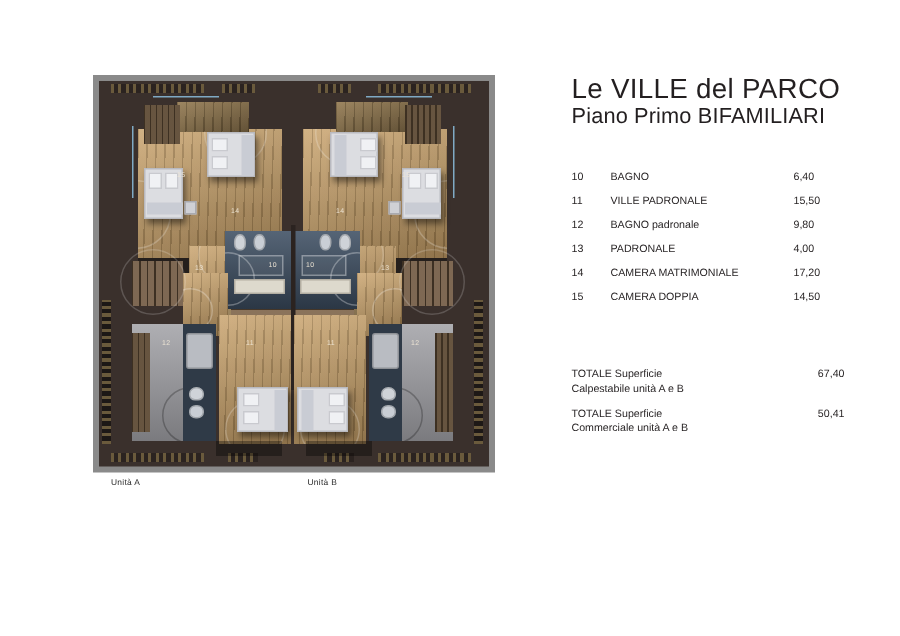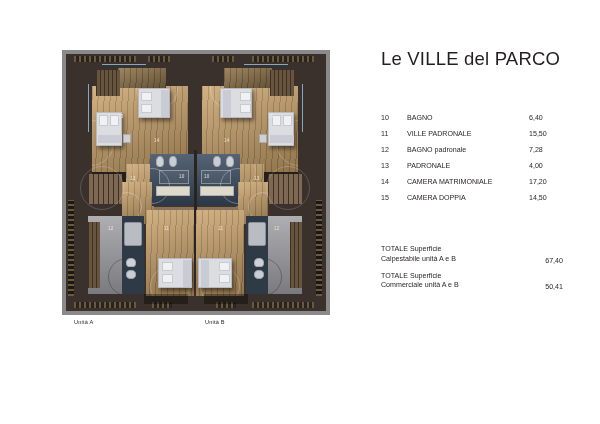--- a/index.html
+++ b/index.html
@@ -72,21 +72,21 @@
          letter-spacing:.1px;white-space:nowrap;}
 
   .tbl{position:absolute;left:381px;top:114px;width:182px;font-size:7.1px;color:#231f20;}
   .tbl .hdr{text-align:right;font-weight:bold;font-size:7.4px;padding-bottom:4.5px;}
   .row{display:flex;align-items:baseline;height:16.1px;}
   .row .num{width:26px;flex:none;}
   .row .nm{flex:1;}
   .row .val{width:34px;flex:none;}
 
   .totals{position:absolute;left:381px;top:245px;width:182px;font-size:7.1px;color:#231f20;}
-  .trow{display:flex;align-items:flex-end;margin-bottom:7px;}
+  .trow{display:flex;align-items:flex-start;margin-bottom:7px;}
   .trow .tlbl{flex:1;line-height:1.38;}
   .trow .tval{width:34px;flex:none;text-align:right;}
 </style>
 </head>
 <body>
 
 <div class="page">
 
   <div class="plan-wrap">
     <div class="plan-frame"></div>
@@ -242,37 +242,38 @@
       <span class="rnum" style="left:208px;top:172px;">12</span>
       <span class="rnum" style="left:152px;top:172px;">11</span>
 
     </div>
   </div>
 
   <span class="unit-label" style="left:74px;top:319px;">Unità A</span>
   <span class="unit-label" style="left:205px;top:319px;">Unità B</span>
 
   <div class="title">Le VILLE del PARCO</div>
+  <div class="subtitle">Piano Primo BIFAMILIARI</div>
 
   <div class="tbl">
 
     <div class="row">
       <span class="num">10</span>
       <span class="nm">BAGNO</span>
       <span class="val">6,40</span>
     </div>
     <div class="row">
       <span class="num">11</span>
       <span class="nm">VILLE PADRONALE</span>
       <span class="val">15,50</span>
     </div>
     <div class="row">
       <span class="num">12</span>
       <span class="nm">BAGNO padronale</span>
-      <span class="val">7,28</span>
+      <span class="val">9,80</span>
     </div>
     <div class="row">
       <span class="num">13</span>
       <span class="nm">PADRONALE</span>
       <span class="val">4,00</span>
     </div>
     <div class="row">
       <span class="num">14</span>
       <span class="nm">CAMERA MATRIMONIALE</span>
       <span class="val">17,20</span>

